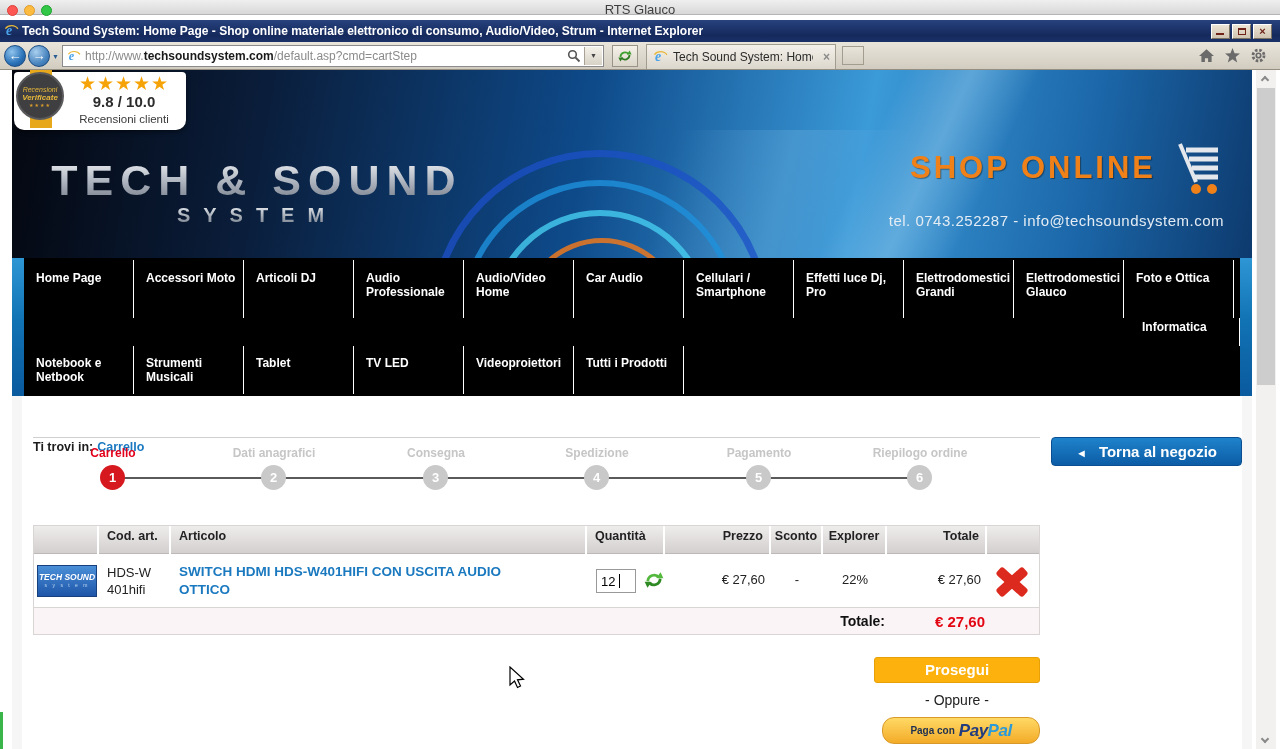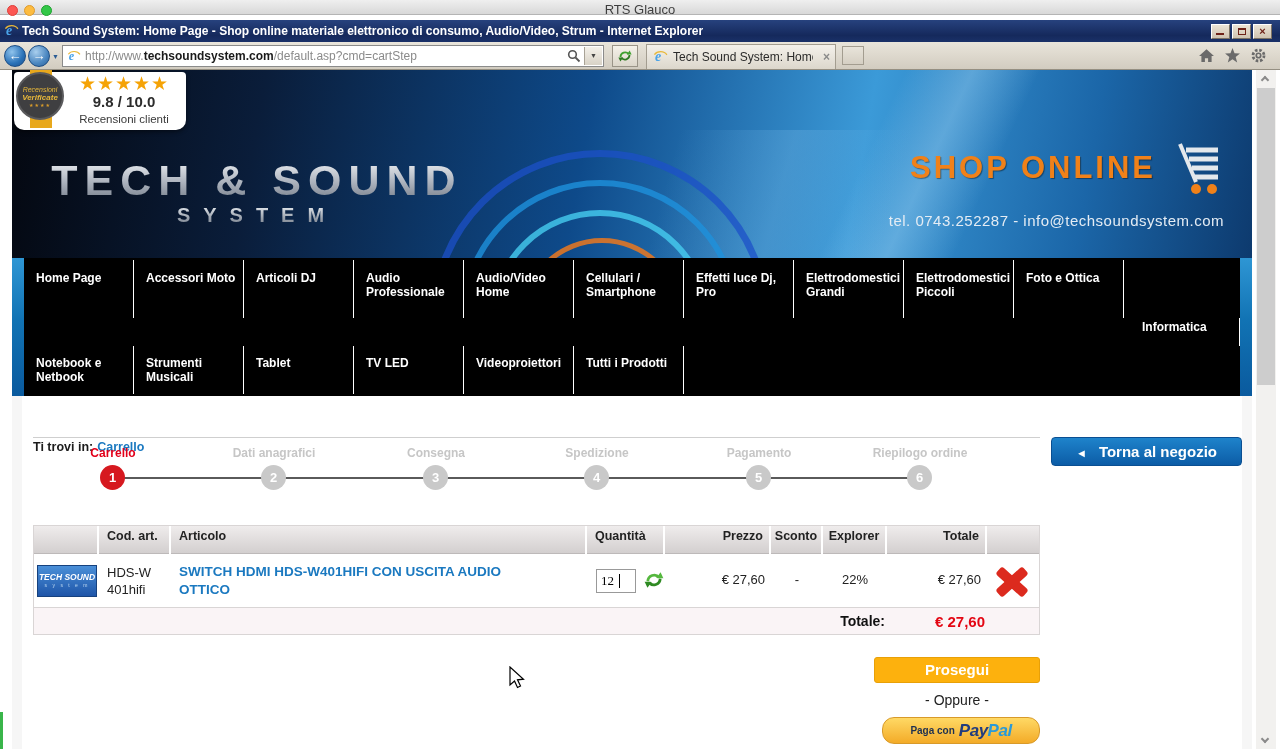--- a/index.html
+++ b/index.html
@@ -152,21 +152,21 @@
   .v-mid{padding-top:18px;}
   .thumb{position:absolute;left:3px;top:11px;width:60px;height:32px;
     background:linear-gradient(180deg,#4a8fd8,#1e55a8);border:1px solid #16417e;text-align:center;}
   .thumb .t1{display:block;font-size:8.5px;font-weight:bold;font-style:italic;color:#fff;margin-top:7px;line-height:9px;white-space:nowrap;}
   .thumb .t2{display:block;font-size:5px;letter-spacing:2px;color:#bcd8f0;line-height:7px;}
   .code-txt{padding:10px 14px 0 8px;line-height:17px;word-break:break-all;}
   .art-link{display:block;width:370px;padding:9px 0 0 8px;line-height:18px;font-size:13.5px;
     font-weight:bold;color:#1b79c0;text-decoration:none;}
   .qty-wrap{position:absolute;left:9px;top:15px;width:40px;height:24px;}
   .qty-input{width:40px;height:24px;border:1px solid #999;font-size:13px;padding:0 0 0 4px;
-    font-family:Liberation Serif, serif;}
+    font-family:Liberation Sans, sans-serif;}
   .qty-caret{position:absolute;left:23px;top:5px;width:1px;height:14px;background:#000;}
   .qty-refresh{position:absolute;left:56px;top:15px;width:22px;height:22px;}
   .del-x{position:absolute;left:6px;top:9px;width:38px;height:38px;}
   .del-x .b{position:absolute;left:1px;top:14px;width:36px;height:10px;background:#dc2a1e;border-radius:3px;}
   .del-x .b1{transform:rotate(42deg);}
   .del-x .b2{transform:rotate(-42deg);}
   .tfoot{display:flex;height:26px;background:#faf4f6;}
   .tf{font-size:14px;padding-top:5px;}
   .tf-label{width:855px;text-align:right;font-weight:bold;color:#111;padding-right:4px;}
   .tf-value{width:100px;text-align:right;font-weight:bold;color:#e30613;font-size:15px;padding-right:4px;}
@@ -323,24 +323,25 @@
       </div>
 
       <div class="abs mainnav">
         <div class="abs nav-black">
           <div class="nav-line line1">
             <div class="nav-cell">Home Page</div>
             <div class="nav-cell">Accessori Moto</div>
             <div class="nav-cell">Articoli DJ</div>
             <div class="nav-cell">Audio Professionale</div>
             <div class="nav-cell">Audio/Video Home</div>
+            <div class="nav-cell">Car Audio</div>
             <div class="nav-cell">Cellulari / Smartphone</div>
             <div class="nav-cell">Effetti luce Dj, Pro</div>
             <div class="nav-cell">Elettrodomestici Grandi</div>
-            <div class="nav-cell">Elettrodomestici Piccoli</div>
+            <div class="nav-cell">Elettrodomestici Glauco</div>
             <div class="nav-cell">Foto e Ottica</div>
           </div>
           <div class="nav-line line1b">
             <div class="nav-cell">Informatica</div>
           </div>
           <div class="nav-line line2">
             <div class="nav-cell">Notebook e Netbook</div>
             <div class="nav-cell">Strumenti Musicali</div>
             <div class="nav-cell">Tablet</div>
             <div class="nav-cell">TV LED</div>

